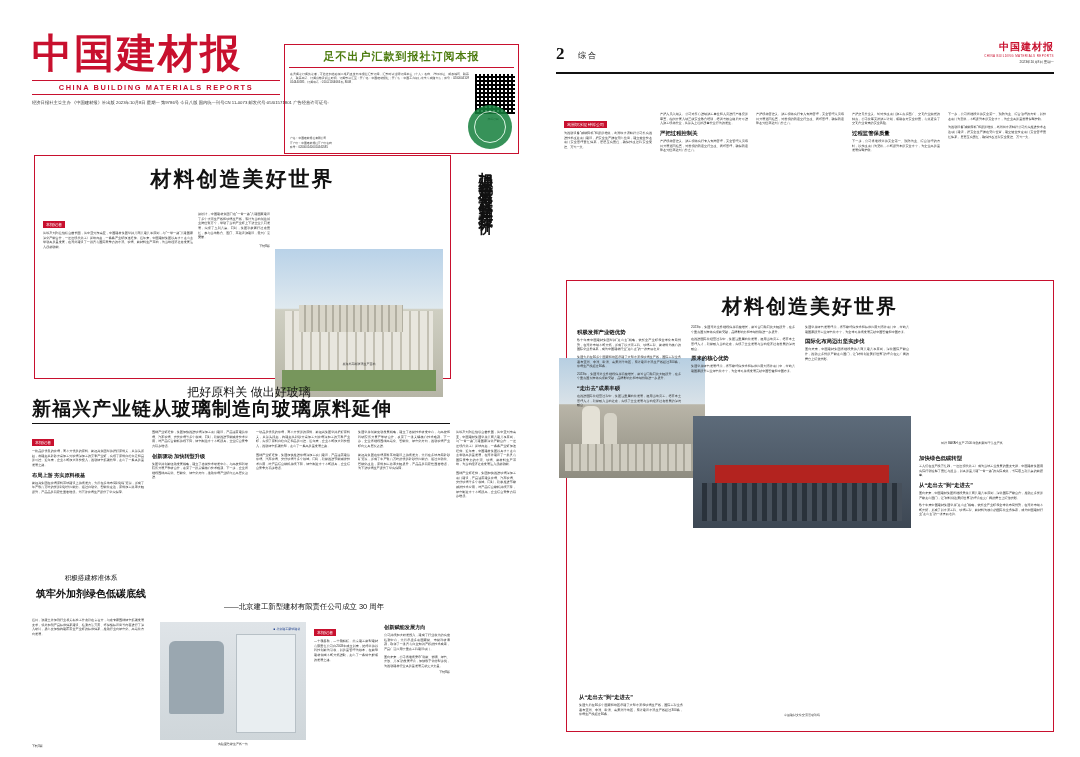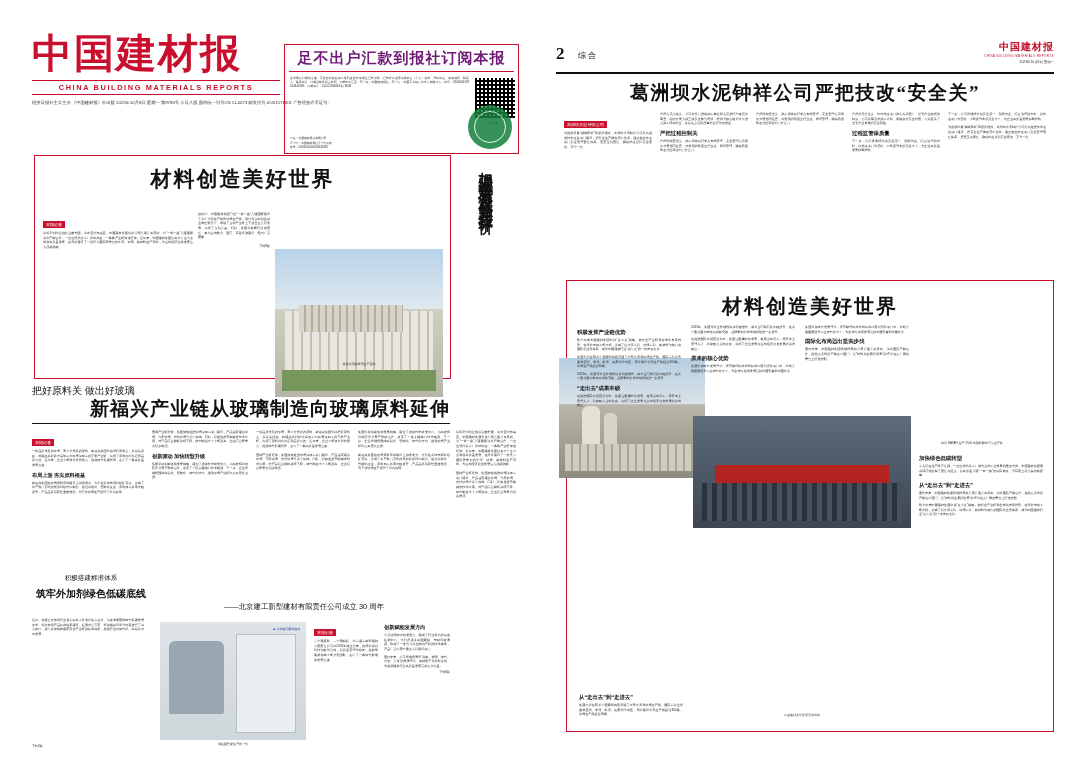--- a/index.html
+++ b/index.html
@@ -23,22 +23,22 @@
     margin-top:6px;font-size:7.4px;letter-spacing:1.6px;color:#c8102e;font-weight:700;
     border-top:1px solid #c8102e;border-bottom:1px solid #c8102e;padding:2px 0;text-align:center;width:248px;
   }
   .masthead .meta{
     margin-top:5px;font-size:4.3px;color:#333;white-space:nowrap;
   }
 
   
   .promo{position:absolute;left:252px;top:16px;width:233px;height:108px;border:1px solid #c8102e;}
   .promo .ptitle{
-    background:#fff;color:#701a75;font-family:"Liberation Serif",serif;font-weight:700;
-    font-size:15px;text-align:center;padding:4px 0 3px;letter-spacing:1px;
+    background:#fff;color:#4d7c0f;font-family:"Liberation Serif",serif;font-weight:700;
+    font-size:11px;text-align:center;padding:4px 0 3px;letter-spacing:1px;
   }
   .promo .pline{height:1px;background:#c8102e;margin:0 4px;}
   .promo .pbody{display:flex;padding:4px 5px 0 5px;gap:4px;}
   .promo .ptxt{flex:1;font-size:2.9px;line-height:1.45;color:#333;text-align:justify;word-break:break-all;}
   .promo .qr{width:40px;}
   .qr-img{width:40px;height:40px;background:
      repeating-linear-gradient(90deg,#000 0 2px,#fff 2px 4px),
      repeating-linear-gradient(0deg,#000 0 2px,transparent 2px 4px);
      background-blend-mode:multiply;border:2px solid #fff;}
   .seal{position:absolute;right:6px;bottom:4px;width:44px;height:44px;border-radius:50%;
@@ -63,22 +63,22 @@
      background:repeating-linear-gradient(90deg,#d8d5c8 0 5px,#b2afa1 5px 7px);}
   .photo .green{position:absolute;left:4%;right:4%;bottom:4%;height:14%;background:#6b8f4e;opacity:.85;}
 
   
   .vert-head{position:absolute;left:424px;top:132px;width:58px;height:215px;
              display:flex;justify-content:center;}
   .vert-head span{writing-mode:vertical-rl;font-family:"Liberation Serif",serif;
                   font-weight:700;font-size:14.5px;letter-spacing:3px;line-height:1.9;}
 
   
-  .h2-sub{position:absolute;left:0;top:356px;width:418px;text-align:left;font-size:10px;color:#111;}
-  .h2-title{position:absolute;left:0;top:368px;width:418px;text-align:right;
+  .h2-sub{position:absolute;left:8px;top:356px;width:418px;text-align:center;font-size:12px;color:#111;}
+  .h2-title{position:absolute;left:0;top:368px;width:418px;text-align:left;
             font-family:Liberation Sans, sans-serif;font-weight:700;font-size:19px;letter-spacing:1px;}
   .hr-left{position:absolute;left:0;top:395px;width:418px;height:1px;background:#111;}
 
   
   .colgrid{position:absolute;left:0;top:402px;width:485px;height:330px;}
   .col{position:absolute;top:0;}
   .subhead{font-family:"Liberation Serif",serif;font-weight:700;font-size:5.2px;margin:4px 0 2px;}
   .tagred{display:inline-block;background:#c8102e;color:#fff;font-size:4px;padding:1px 3px;margin-bottom:3px;}
 
   
@@ -241,21 +241,20 @@
     <div class="r-pagelbl">综合</div>
 
     <div class="r-logo">
       <div class="cn">中国建材报</div>
       <div class="en">CHINA BUILDING MATERIALS REPORTS</div>
       <div class="dt">2023年10月8日 星期一</div>
     </div>
 
     <div class="r-rule"></div>
 
-    <div class="r-title">葛洲坝水泥钟祥公司严把技改“安全关”</div>
 
     <div class="r-cols">
       <div style="position:absolute;left:8px;top:0;width:88px;">
         <span class="tagred">葛洲坝水泥 钟祥公司</span>
         <div class="fake-text">为推动设备“减能降耗”和提质增效，葛洲坝水泥钟祥公司扎实推进技术改造项目建设，把安全生产摆在突出位置，建立健全技改项目安全管理责任体系，层层压实责任，确保技改过程安全受控、万无一失。</div>
       </div>
       <div style="position:absolute;left:104px;top:0;width:88px;">
         <div class="fake-text">严把人员入场关。公司对所有进场施工单位和人员进行严格资质审查，组织开展入场三级安全教育培训，培训考核合格后方可进入施工现场作业，从源头上杜绝违章作业行为的发生。</div>
         <div class="box-h">严把过程控制关</div>
         <div class="fake-text">严把现场管控关。施工现场实行专人专岗管理，安全管理人员每日开展巡回检查，对发现的隐患立行立改、闭环管理，确保隐患整改到位率达到百分之百。</div>

